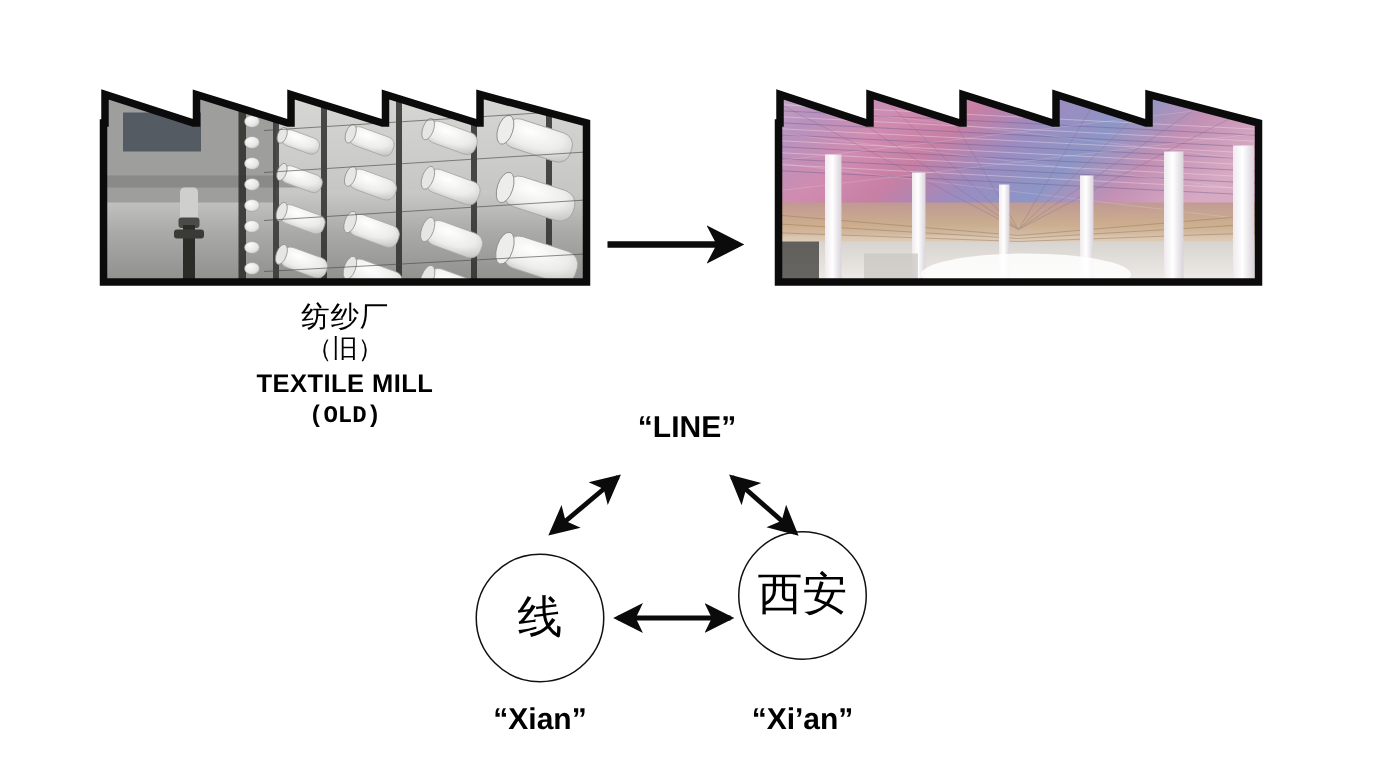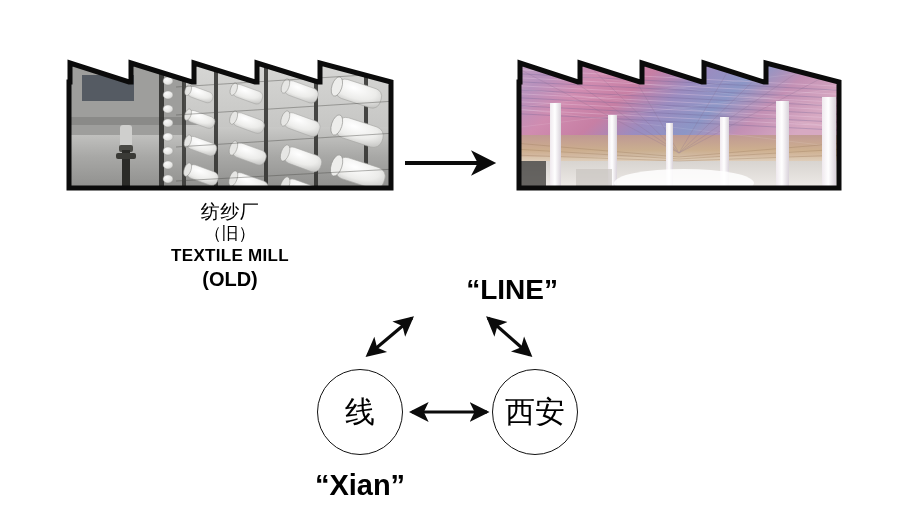--- a/index.html
+++ b/index.html
@@ -49,34 +49,34 @@
     white-space: nowrap;
   }
   .cap-en {
     font-family: "Liberation Sans", sans-serif;
     font-size: 17px;
     font-weight: bold;
     letter-spacing: 0.3px;
     white-space: nowrap;
   }
   .cap-en-sub {
-    font-family: Liberation Sans, sans-serif;
+    font-family: Liberation Mono, monospace;
+    font-size: 16px;
+    font-weight: bold;
+    white-space: nowrap;
+  }
+
+  
+  .line-label {
+    position: absolute;
+    font-family: "Liberation Sans", sans-serif;
     font-size: 20px;
     font-weight: bold;
     white-space: nowrap;
-  }
-
-  
-  .line-label {
-    position: absolute;
-    font-family: "Liberation Sans", sans-serif;
-    font-size: 28px;
-    font-weight: bold;
-    white-space: nowrap;
-    text-align: right;
+    text-align: center;
   }
   .circle-node {
     position: absolute;
     width: 86px;
     height: 86px;
     border: 1.6px solid #111111;
     border-radius: 50%;
     box-sizing: border-box;
     display: flex;
     align-items: center;
@@ -84,21 +84,21 @@
   }
   .circle-node span {
     font-family: "DejaVu Sans", "Liberation Sans", sans-serif;
     font-size: 30px;
     font-weight: 500;
     line-height: 1;
   }
   .node-caption {
     position: absolute;
     font-family: "Liberation Sans", sans-serif;
-    font-size: 29px;
+    font-size: 20px;
     font-weight: bold;
     white-space: nowrap;
     text-align: center;
   }
 
   .arrow-layer {
     position: absolute;
     left: 0; top: 0;
     width: 917px;
     height: 511px;
@@ -389,26 +389,27 @@
     </svg>
   </div>
 
 
   <div class="line-label" style="left:358px; top:274px; width:200px;">“LINE”</div>
 
   <div class="circle-node" style="left:317px; top:369px;">
     <span>线</span>
   </div>
 
-  <div class="circle-node" style="left:492px; top:369px;">
+  <div class="circle-node" style="left:492px; top:354px;">
     <span>西安</span>
   </div>
 
   <div class="node-caption" style="left:270px; top:469px; width:180px;">“Xian”</div>
 
+  <div class="node-caption" style="left:445px; top:469px; width:180px;">“Xi’an”</div>
 
   <svg class="arrow-layer" viewBox="0 0 917 511">
     <defs>
       <marker id="ahead" markerWidth="7" markerHeight="7" refX="5.4" refY="3.5" orient="auto" markerUnits="strokeWidth">
         <path d="M0,0.4 L6.2,3.5 L0,6.6 L1.5,3.5 Z" fill="#0b0b0b"></path>
       </marker>
       <marker id="atail" markerWidth="7" markerHeight="7" refX="1.0" refY="3.5" orient="auto" markerUnits="strokeWidth">
         <path d="M6.2,0.4 L0,3.5 L6.2,6.6 L4.7,3.5 Z" fill="#0b0b0b"></path>
       </marker>
       <marker id="bighead" markerWidth="6.5" markerHeight="6.5" refX="5.0" refY="3.25" orient="auto" markerUnits="strokeWidth">

